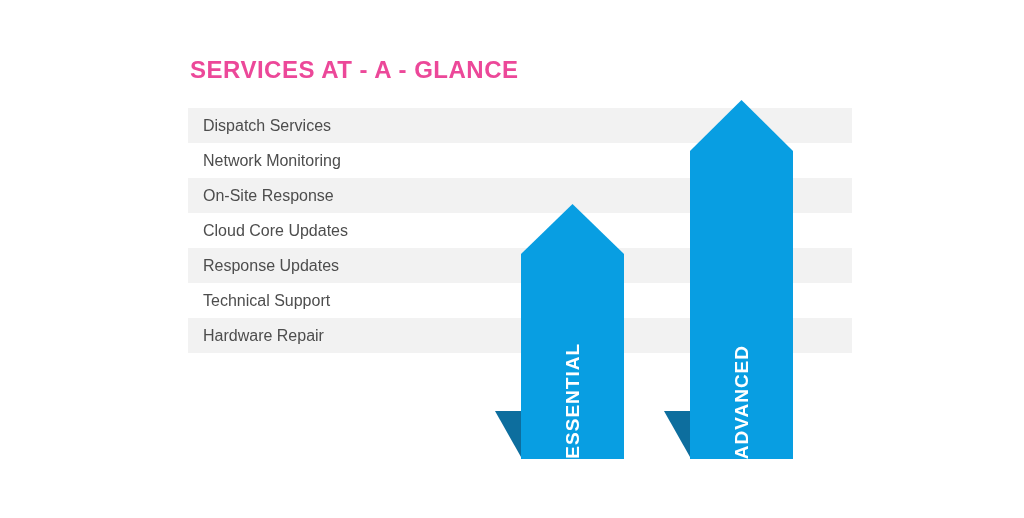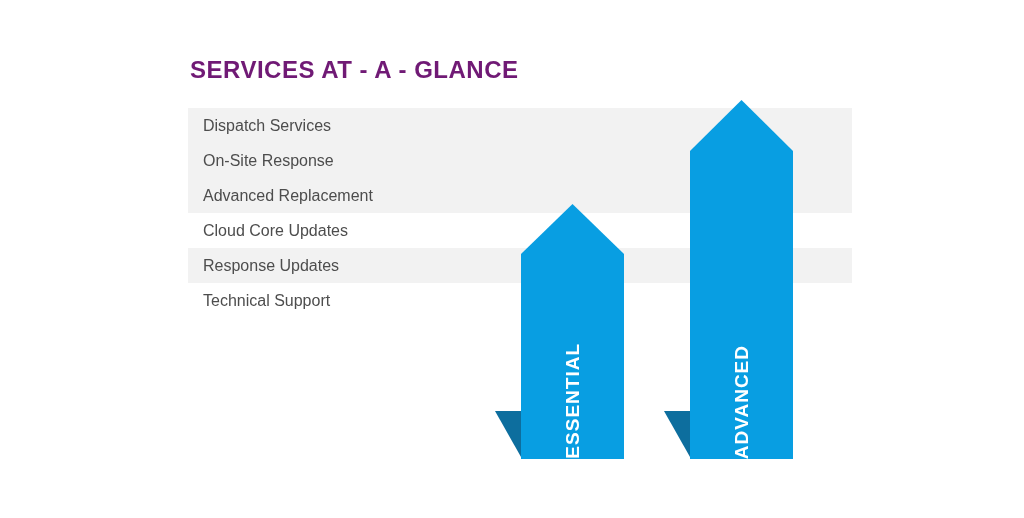--- a/index.html
+++ b/index.html
@@ -15,21 +15,21 @@
     background: #ffffff;
     overflow: hidden;
   }
   .title {
     position: absolute;
     left: 190px;
     top: 56px;
     font-size: 24px;
     font-weight: 700;
     letter-spacing: 0.5px;
-    color: #701a75;
+    color: #ec4899;
     white-space: nowrap;
   }
   .rows {
     position: absolute;
     left: 188px;
     top: 108px;
     width: 664px;
   }
   .service-row {
     height: 35px;
@@ -86,25 +86,26 @@
 </style>
 </head>
 <body>
 
 <div class="canvas">
 
   <div class="title">SERVICES AT - A - GLANCE</div>
 
   <div class="rows">
     <div class="service-row odd">Dispatch Services</div>
+    <div class="service-row even">Network Monitoring</div>
     <div class="service-row odd">On-Site Response</div>
-    <div class="service-row odd">Advanced Replacement</div>
     <div class="service-row even">Cloud Core Updates</div>
     <div class="service-row odd">Response Updates</div>
     <div class="service-row even">Technical Support</div>
+    <div class="service-row odd">Hardware Repair</div>
   </div>
 
   <div class="flap essential"></div>
   <div class="arrow essential">
     <span class="arrow-label">ESSENTIAL</span>
   </div>
 
   <div class="flap advanced"></div>
   <div class="arrow advanced">
     <span class="arrow-label">ADVANCED</span>

